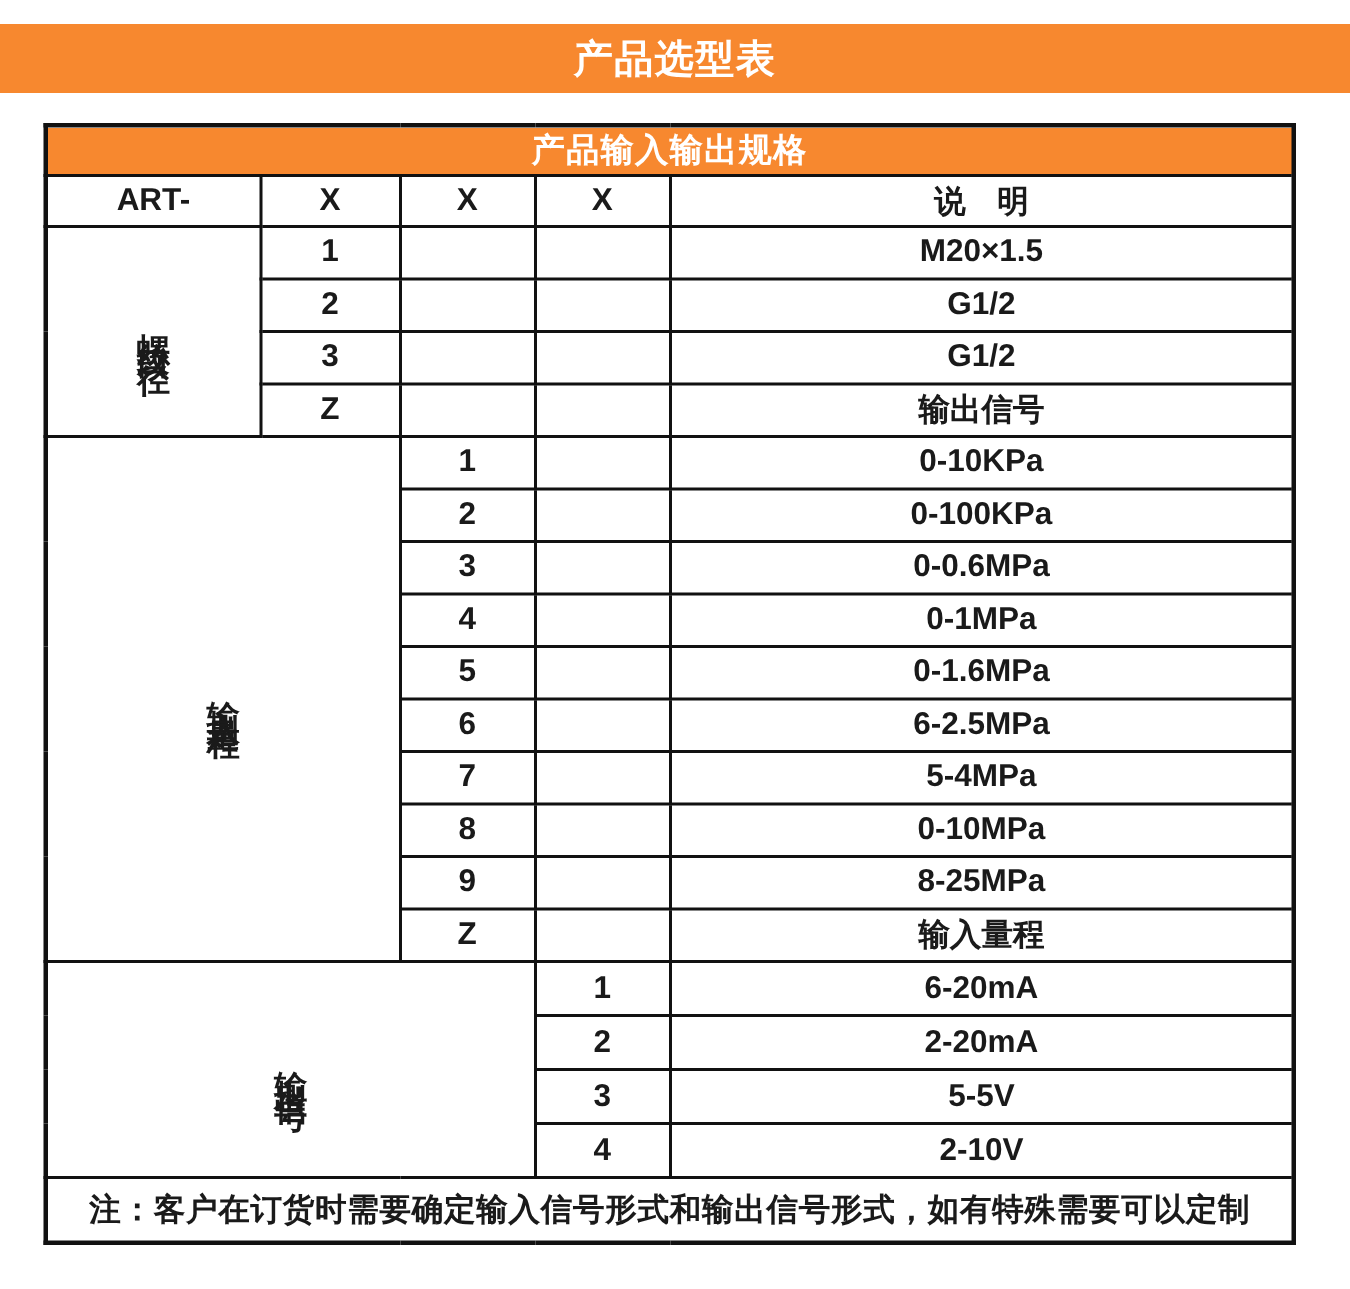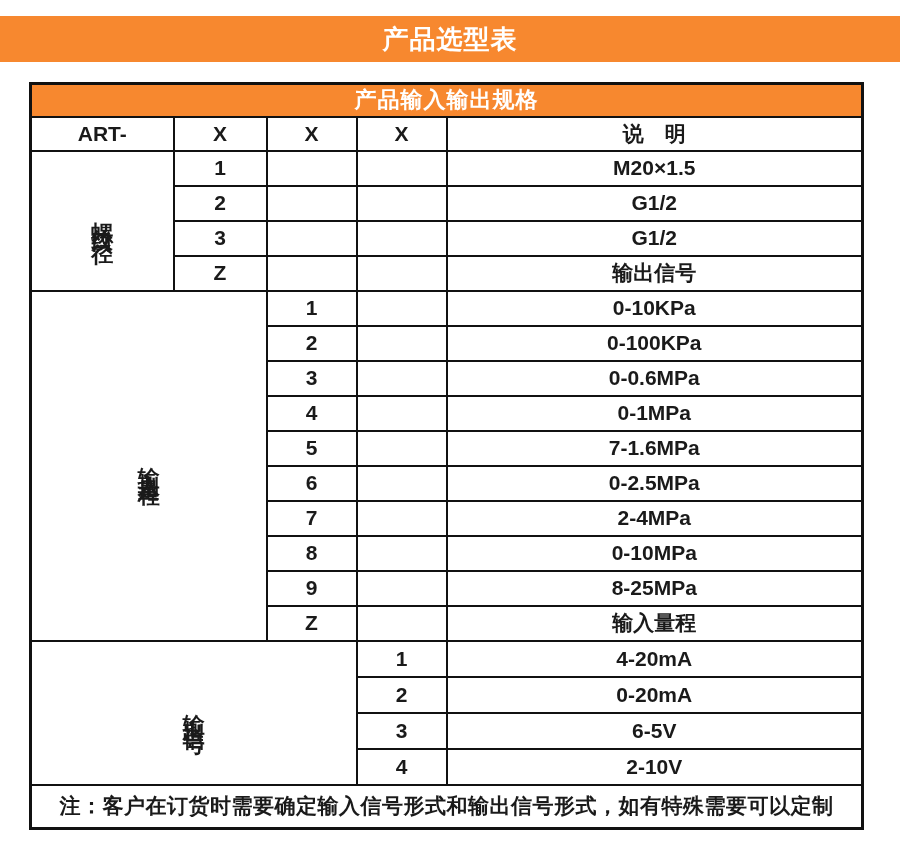--- a/index.html
+++ b/index.html
@@ -148,31 +148,31 @@
     <td>0-0.6MPa</td>
   </tr>
   <tr class="body-row">
     <td class="code-cell">4</td>
     <td></td>
     <td>0-1MPa</td>
   </tr>
   <tr class="body-row">
     <td class="code-cell">5</td>
     <td></td>
-    <td>7-1.6MPa</td>
+    <td>0-1.6MPa</td>
   </tr>
   <tr class="body-row">
     <td class="code-cell">6</td>
     <td></td>
-    <td>0-2.5MPa</td>
+    <td>6-2.5MPa</td>
   </tr>
   <tr class="body-row">
     <td class="code-cell">7</td>
     <td></td>
-    <td>2-4MPa</td>
+    <td>5-4MPa</td>
   </tr>
   <tr class="body-row">
     <td class="code-cell">8</td>
     <td></td>
     <td>0-10MPa</td>
   </tr>
   <tr class="body-row">
     <td class="code-cell">9</td>
     <td></td>
     <td>8-25MPa</td>
@@ -181,29 +181,29 @@
     <td class="code-cell">Z</td>
     <td></td>
     <td>输入量程</td>
   </tr>
 
   <tr class="sig-row">
     <td rowspan="4" colspan="3" class="label-cell">
       <span class="vtext">输出信号</span>
     </td>
     <td class="code-cell">1</td>
-    <td>4-20mA</td>
+    <td>6-20mA</td>
   </tr>
   <tr class="sig-row">
     <td class="code-cell">2</td>
-    <td>0-20mA</td>
+    <td>2-20mA</td>
   </tr>
   <tr class="sig-row">
     <td class="code-cell">3</td>
-    <td>6-5V</td>
+    <td>5-5V</td>
   </tr>
   <tr class="sig-row">
     <td class="code-cell">4</td>
     <td>2-10V</td>
   </tr>
 
   <tr class="note-row">
     <td colspan="5" class="note-cell">注：客户在订货时需要确定输入信号形式和输出信号形式，如有特殊需要可以定制</td>
   </tr>
 </tbody>

